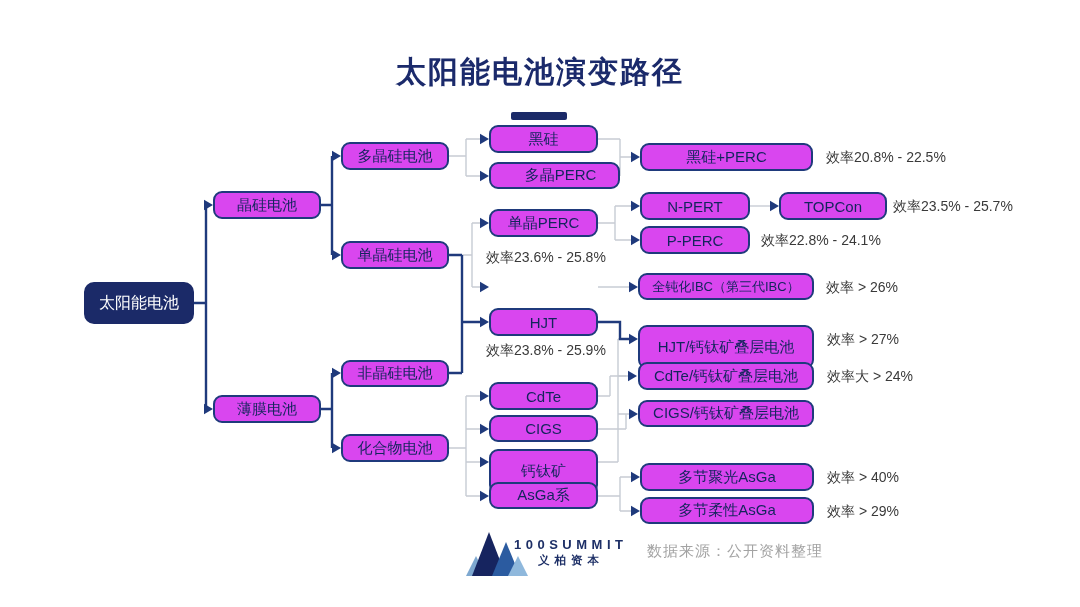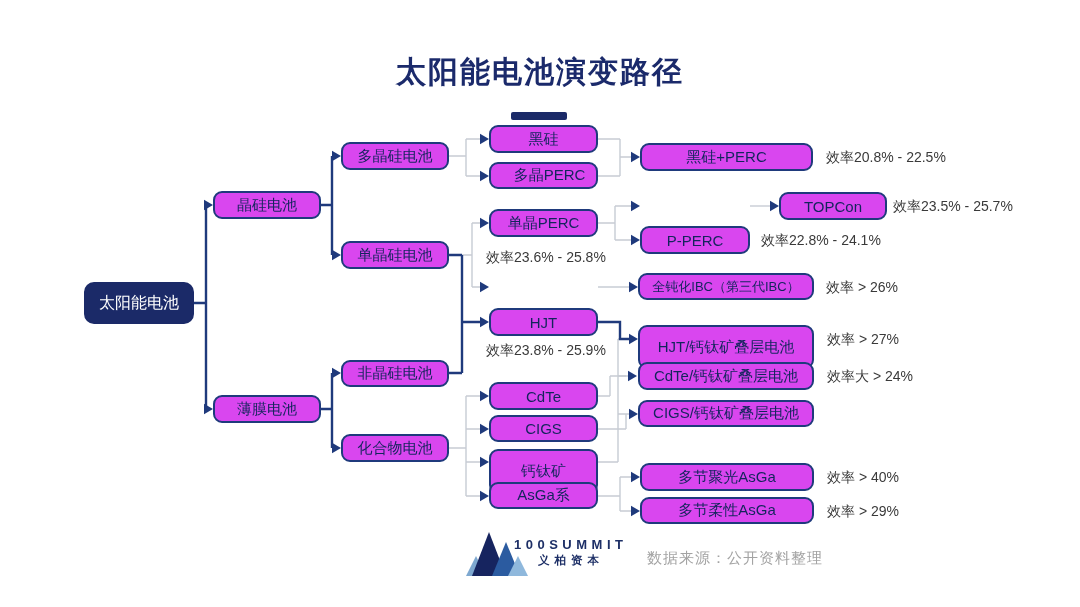--- a/index.html
+++ b/index.html
@@ -14,21 +14,21 @@
   .node.sm{font-size:13px;}
   .eff{position:absolute;height:15px;line-height:15px;font-size:14px;color:#3a3a3a;white-space:nowrap;z-index:2;}
   .bar{position:absolute;left:511px;top:112px;width:56px;height:8px;background:#1b2a68;border-radius:2px;z-index:2;}
   svg.links{position:absolute;left:0;top:0;z-index:1;}
   .logo{position:absolute;left:464px;top:526px;width:160px;height:58px;z-index:2;}
   .logo-name{position:absolute;left:514px;top:537px;font-size:13px;font-weight:bold;
              letter-spacing:4.5px;color:#1d2f66;white-space:nowrap;}
   .logo-sub{position:absolute;left:538px;top:553px;font-size:11.5px;font-weight:bold;
             letter-spacing:5px;color:#1d2f66;white-space:nowrap;}
   .source{position:absolute;left:647px;top:542px;font-size:15px;color:#a3a3a3;
-          letter-spacing:1px;white-space:nowrap;z-index:2;margin-top:7px;}
+          letter-spacing:1px;white-space:nowrap;z-index:2;}
 </style>
 </head>
 <body>
 
 <div id="stage">
 
   <div class="title">太阳能电池演变路径</div>
 
   <svg class="links" width="1080" height="607" viewBox="0 0 1080 607">
     <defs>
@@ -92,29 +92,30 @@
 
   <div class="node" style="left:213px;top:191px;width:108px;height:28px;">晶硅电池</div>
   <div class="node" style="left:213px;top:395px;width:108px;height:28px;">薄膜电池</div>
 
   <div class="node" style="left:341px;top:142px;width:108px;height:28px;">多晶硅电池</div>
   <div class="node" style="left:341px;top:241px;width:108px;height:28px;">单晶硅电池</div>
   <div class="node" style="left:341px;top:360px;width:108px;height:27px;">非晶硅电池</div>
   <div class="node" style="left:341px;top:434px;width:108px;height:28px;">化合物电池</div>
 
   <div class="node" style="left:489px;top:125px;width:109px;height:28px;">黑硅</div>
-  <div class="node" style="left:489px;top:162px;width:109px;height:27px;padding-left:12px;">多晶PERC</div>
+  <div class="node" style="left:489px;top:162px;width:131px;height:27px;padding-left:12px;">多晶PERC</div>
   <div class="node" style="left:489px;top:209px;width:109px;height:28px;">单晶PERC</div>
   <div class="node" style="left:489px;top:308px;width:109px;height:28px;">HJT</div>
   <div class="node" style="left:489px;top:382px;width:109px;height:28px;">CdTe</div>
   <div class="node" style="left:489px;top:415px;width:109px;height:27px;">CIGS</div>
   <div class="node" style="left:489px;top:449px;width:109px;height:45px;">钙钛矿</div>
   <div class="node" style="left:489px;top:482px;width:109px;height:27px;">AsGa系</div>
 
   <div class="node" style="left:640px;top:143px;width:173px;height:28px;">黑硅+PERC</div>
+  <div class="node" style="left:640px;top:192px;width:110px;height:28px;">N-PERT</div>
   <div class="node" style="left:779px;top:192px;width:108px;height:28px;">TOPCon</div>
   <div class="node" style="left:640px;top:226px;width:110px;height:28px;">P-PERC</div>
   <div class="node sm" style="left:638px;top:273px;width:176px;height:27px;">全钝化IBC（第三代IBC）</div>
   <div class="node" style="left:638px;top:325px;width:176px;height:44px;">HJT/钙钛矿叠层电池</div>
   <div class="node" style="left:638px;top:362px;width:176px;height:28px;">CdTe/钙钛矿叠层电池</div>
   <div class="node" style="left:638px;top:400px;width:176px;height:27px;">CIGS/钙钛矿叠层电池</div>
   <div class="node" style="left:640px;top:463px;width:174px;height:28px;">多节聚光AsGa</div>
   <div class="node" style="left:640px;top:497px;width:174px;height:27px;">多节柔性AsGa</div>
 
   <div class="eff" style="left:826px;top:150px;">效率20.8% - 22.5%</div>

